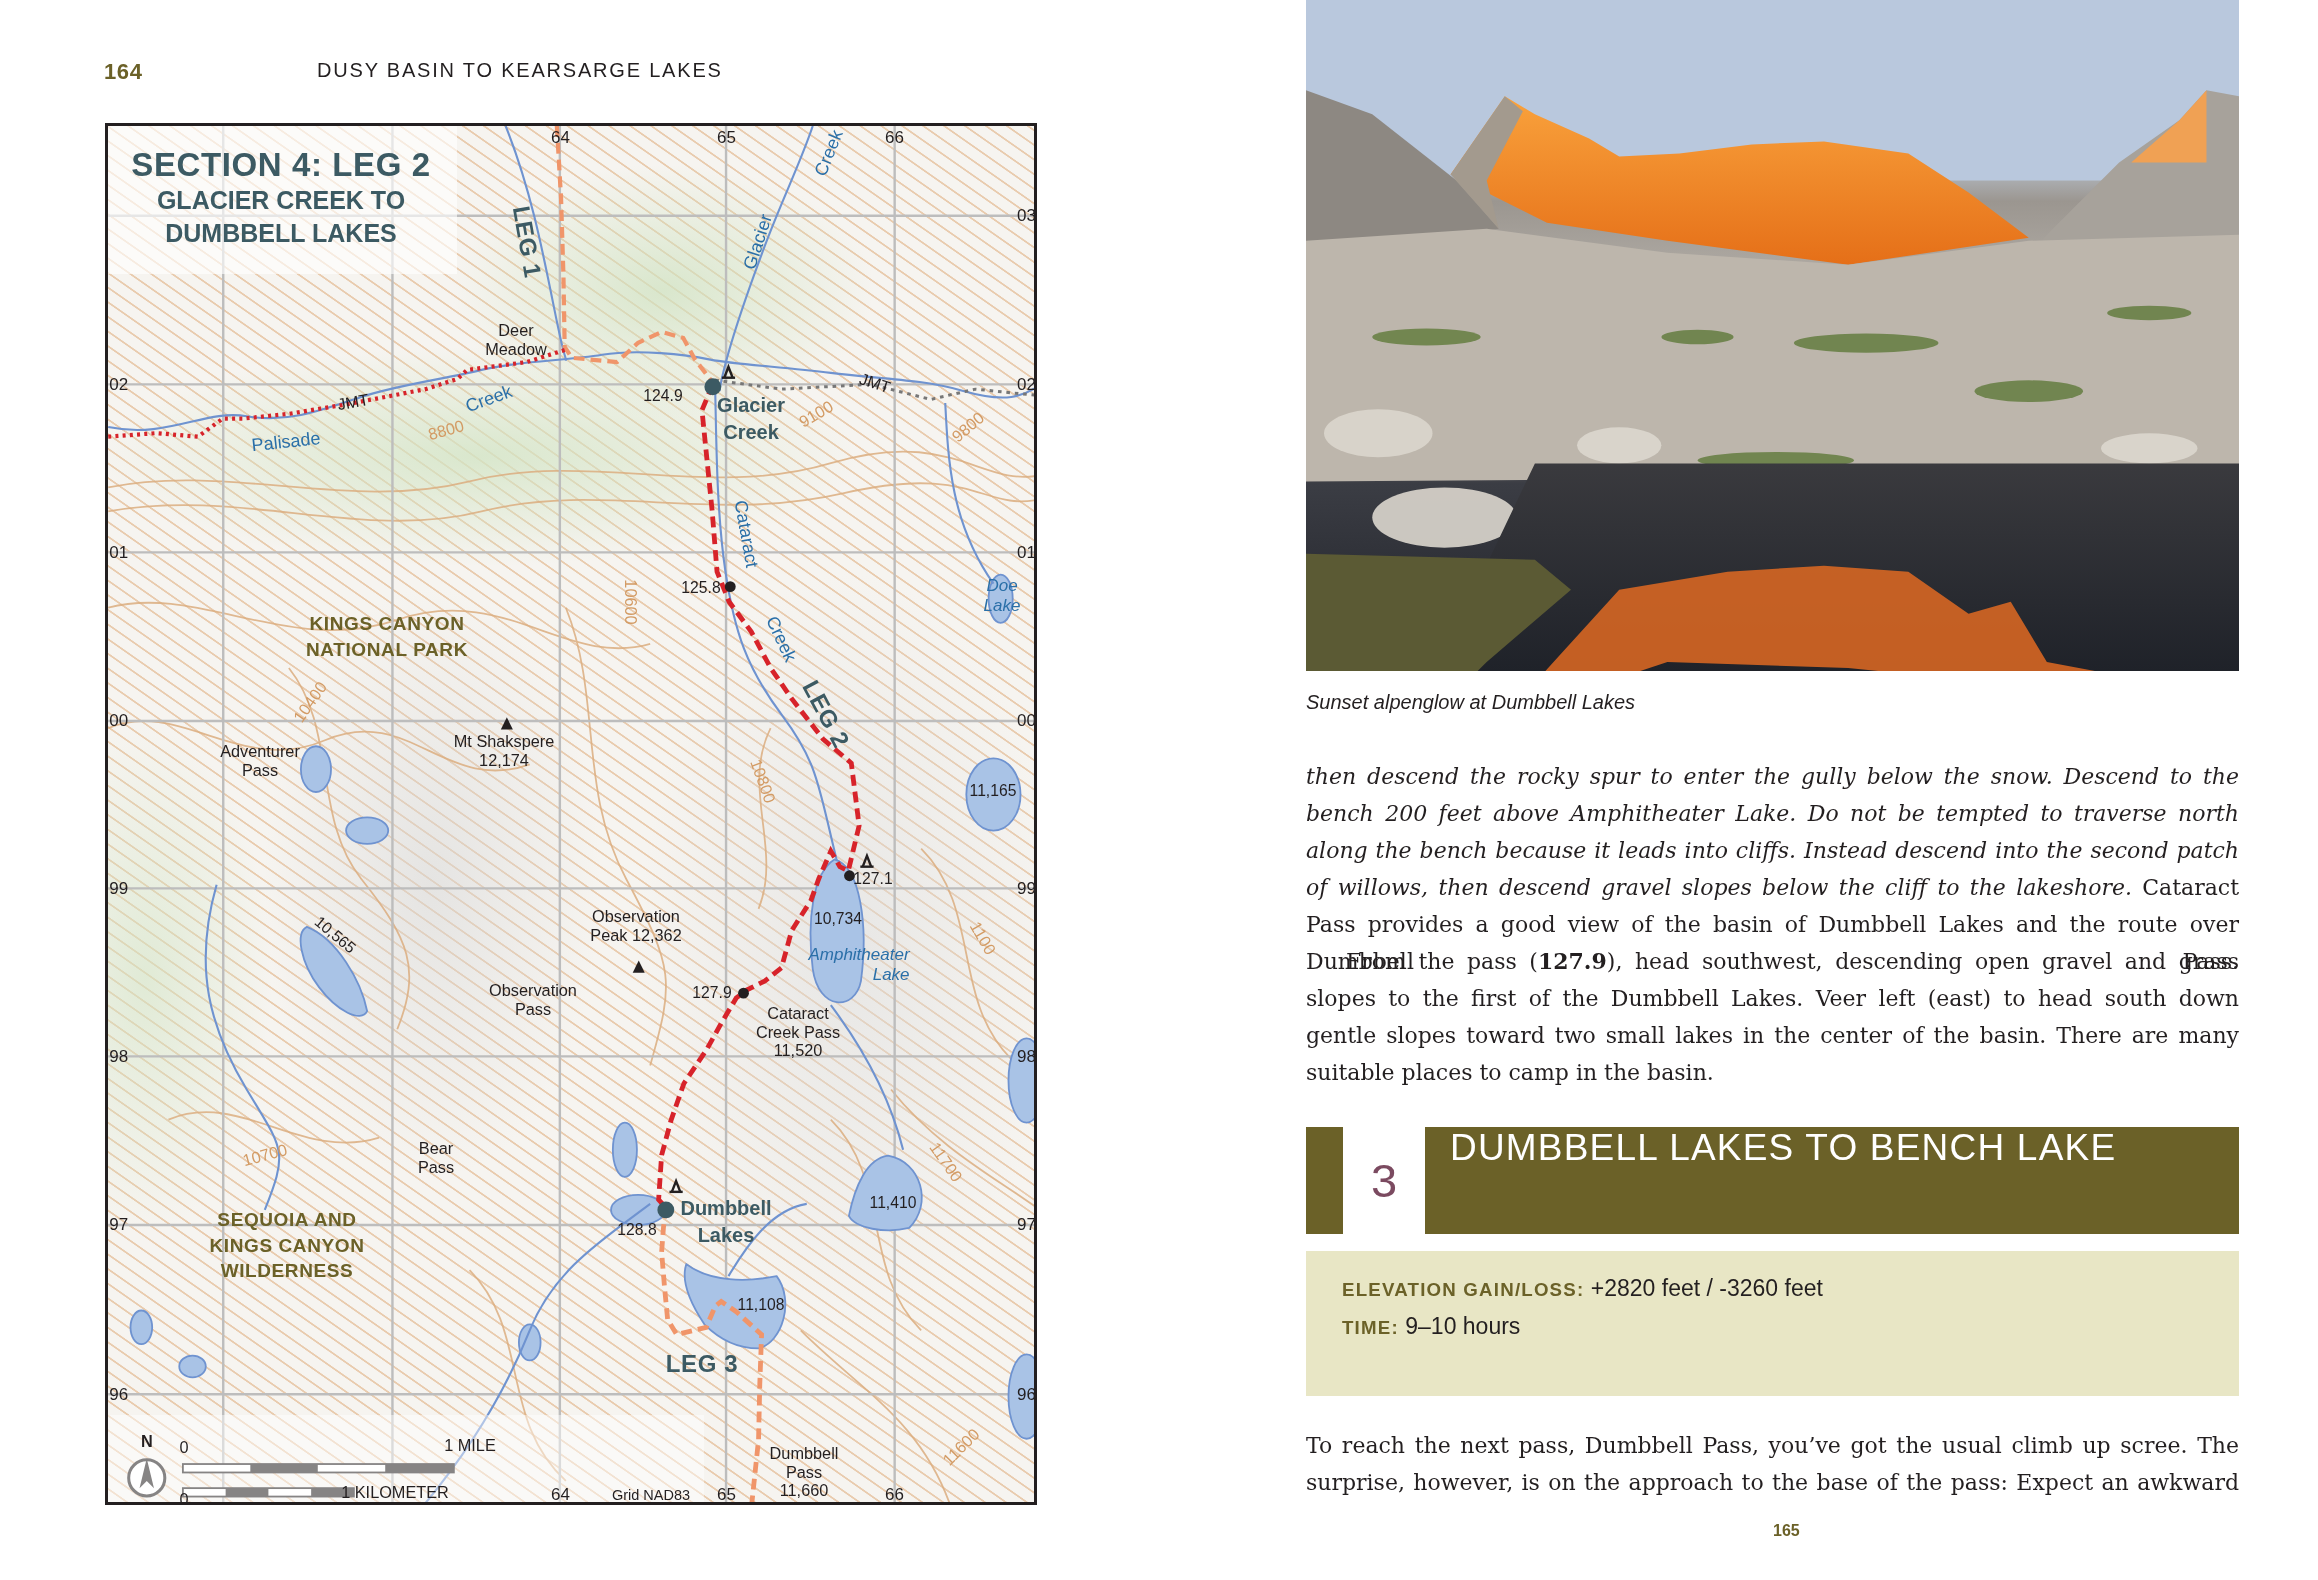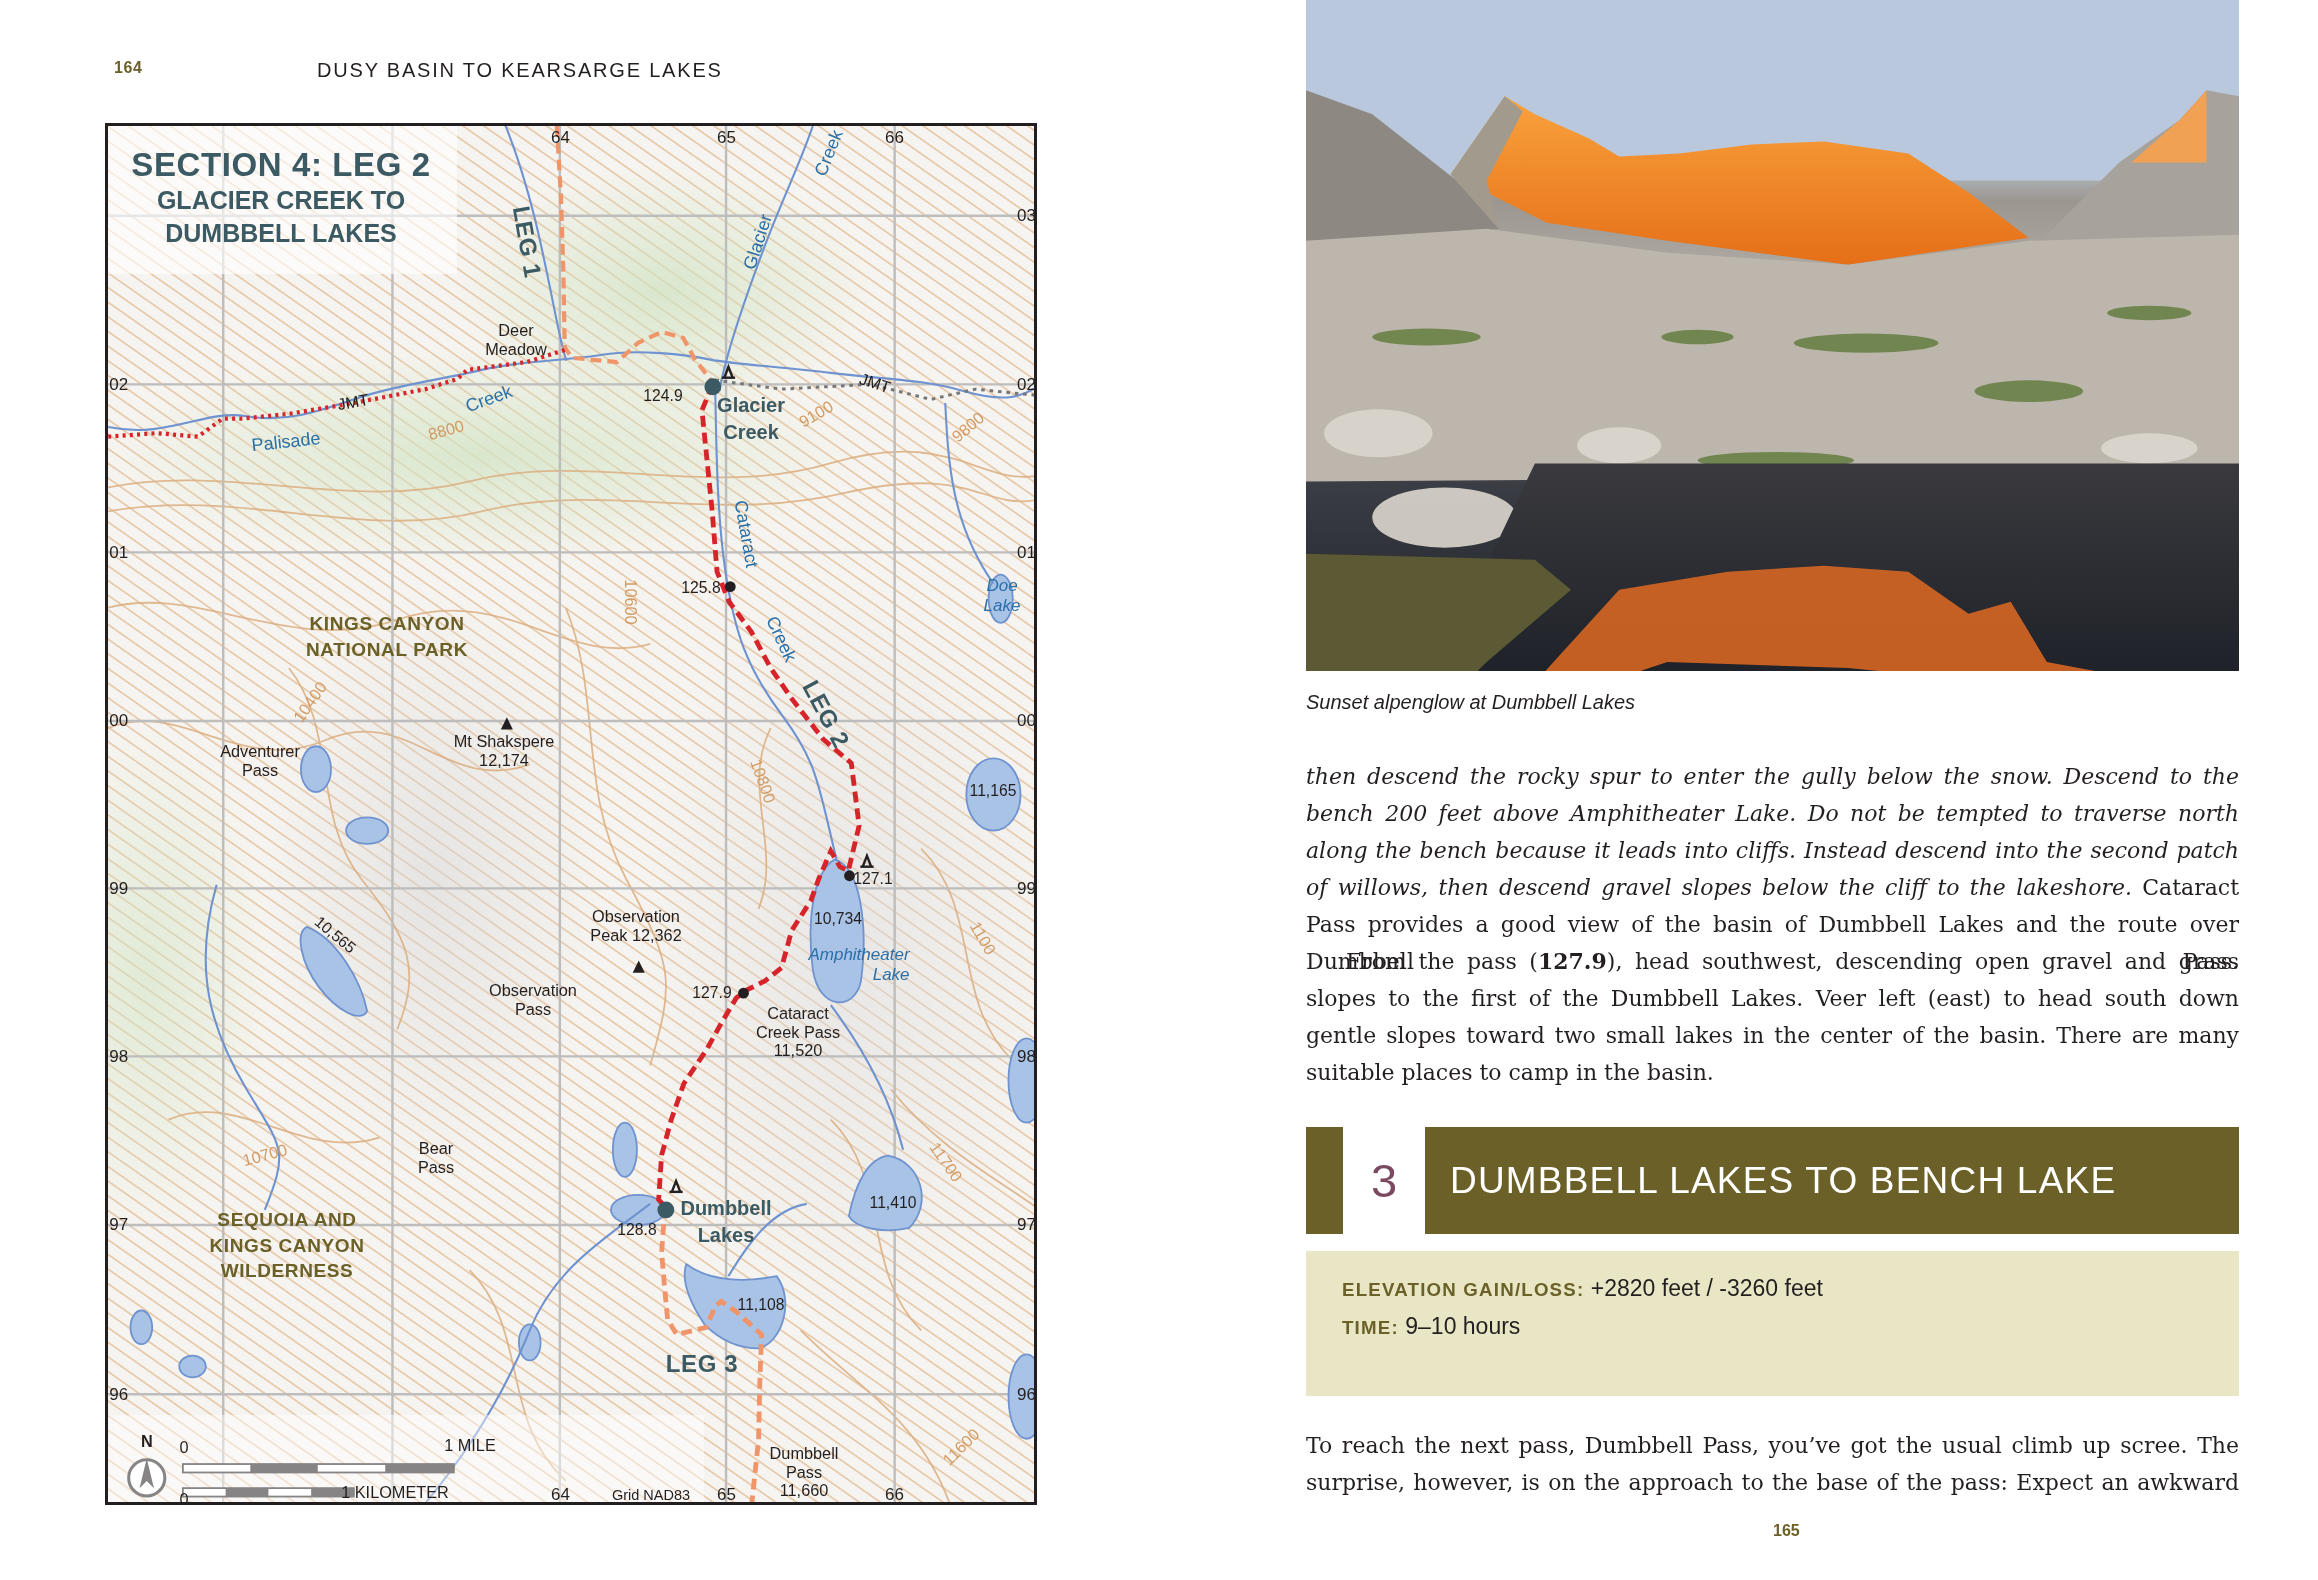--- a/index.html
+++ b/index.html
@@ -3,21 +3,21 @@
 <meta charset="utf-8">
 <style>
   * { box-sizing: border-box; margin: 0; padding: 0; }
   html, body { width: 2319px; height: 1581px; background: #ffffff; overflow: hidden; }
   body { position: relative; font-family: "Liberation Sans", sans-serif; color: #231f20; }
 
   .page-left, .page-right { position: absolute; top: 0; height: 1581px; }
   .page-left { left: 0; width: 1159px; }
   .page-right { left: 1159px; width: 1159px; }
 
-  .folio-left { position: absolute; left: 114px; top: 59px; font-family: "Liberation Sans", sans-serif; font-size: 16px; font-weight: bold; color: #6b6128; letter-spacing: 0.6px; }
+  .folio-left { position: absolute; left: 104px; top: 59px; font-family: "Liberation Sans", sans-serif; font-size: 22px; font-weight: bold; color: #6b6128; letter-spacing: 0.6px; }
   .running-head { position: absolute; left: 317px; width: 495px; top: 59px; font-family: "Liberation Sans", sans-serif; font-size: 20px; letter-spacing: 1.8px; color: #231f20; }
 
   
   .map { position: absolute; left: 105px; top: 123px; width: 932px; height: 1382px; border: 3px solid #231f20; overflow: hidden;
          background:
            radial-gradient(ellipse 301px 181px at 60% 12%, rgba(207,226,192,0.75), rgba(207,226,192,0) 70%),
            radial-gradient(ellipse 542px 157px at 40% 24%, rgba(210,228,196,0.8), rgba(210,228,196,0) 70%),
            radial-gradient(ellipse 181px 361px at 4% 62%, rgba(210,228,196,0.6), rgba(210,228,196,0) 70%),
            radial-gradient(ellipse 241px 422px at 35% 55%, rgba(215,215,215,0.55), rgba(215,215,215,0) 70%),
            radial-gradient(ellipse 301px 542px at 80% 60%, rgba(220,220,220,0.55), rgba(220,220,220,0) 70%),
@@ -49,21 +49,21 @@
   .caption { position: absolute; left: 147px; top: 691px; font-family: "Liberation Sans", sans-serif; font-style: italic; font-size: 20px; color: #231f20; }
 
   .body-text { position: absolute; left: 147px; width: 933px; font-family: "DejaVu Serif", serif; font-size: 22px; line-height: 37px; color: #231f20; text-align: justify; text-align-last: justify; }
   .body-text .it { font-style: italic; }
   .body-text .indent { display: inline-block; width: 40px; }
   .p1 { top: 758px; }
   .last-line { text-align-last: left; }
 
   .sec-bar-small { position: absolute; left: 147px; top: 1127px; width: 37px; height: 107px; background: #6b6128; }
   .sec-num { position: absolute; left: 184px; top: 1127px; width: 82px; height: 107px; display: flex; align-items: center; justify-content: center; font-family: "Liberation Sans", sans-serif; font-size: 47px; color: #7b4a60; }
-  .sec-bar-main { position: absolute; left: 266px; top: 1127px; width: 814px; height: 107px; background: #6b6128; display: flex; align-items: center; padding-left: 25px; }
+  .sec-bar-main { position: absolute; left: 266px; top: 1127px; width: 814px; height: 107px; background: #6b6128; display: flex; padding-left: 25px; }
   .sec-title { font-family: "Liberation Sans", sans-serif; font-size: 37px; color: #ffffff; letter-spacing: 1.2px; }
 
   .stats-box { position: absolute; left: 147px; top: 1251px; width: 933px; height: 145px; background: #e8e6c5; padding: 19px 36px; }
   .stat-row { font-family: "Liberation Sans", sans-serif; font-size: 23px; line-height: 36px; color: #231f20; white-space: nowrap; }
   .stat-label { font-weight: bold; color: #6b6128; font-size: 18.7px; letter-spacing: 1.2px; }
 
   .p2 { top: 1427px; }
   .folio-right { position: absolute; left: 614px; top: 1522px; font-family: "Liberation Sans", sans-serif; font-weight: bold; font-size: 16px; color: #6b6128; }
 </style>
 </head>

